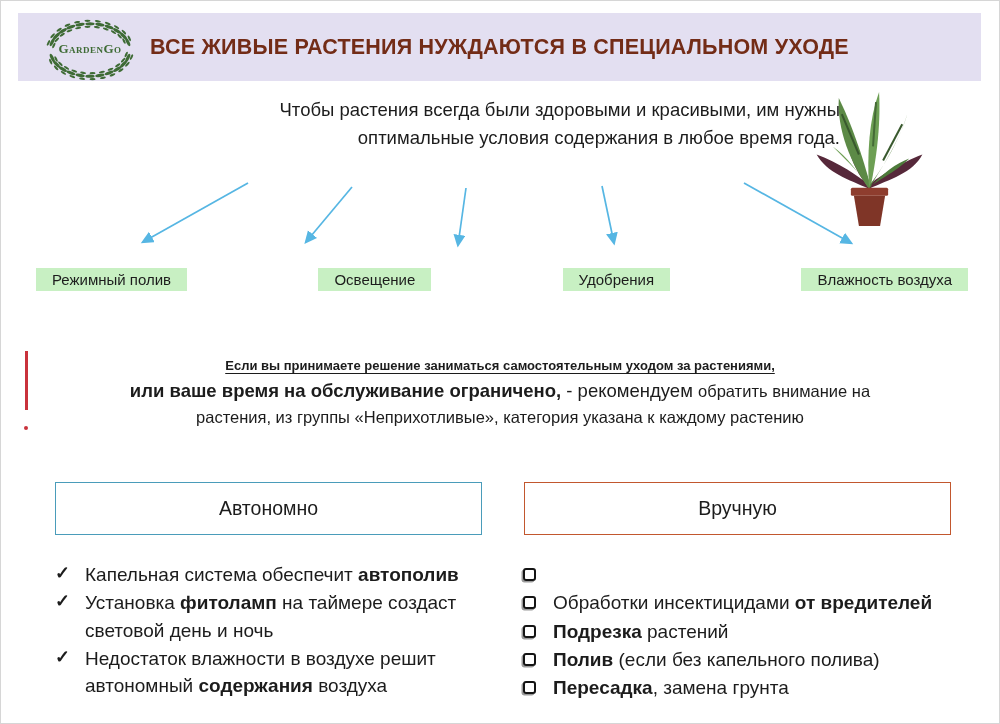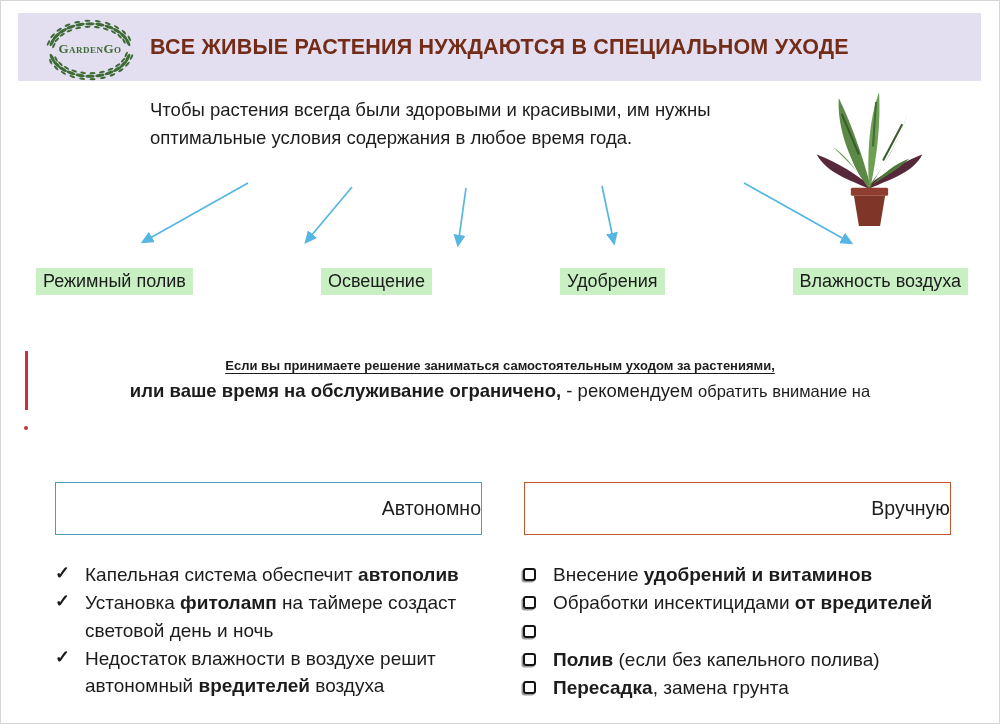--- a/index.html
+++ b/index.html
@@ -19,46 +19,46 @@
   .band-title{font-size:21.5px;font-weight:bold;color:var(--title);letter-spacing:.2px;}
 
   
   .logo{position:absolute;left:28px;top:12px;width:124px;height:76px;}
   .logo svg{position:absolute;left:0;top:0;width:100%;height:100%;}
   .brand{position:absolute;left:0;top:29px;width:100%;text-align:center;
          font-family:"Liberation Serif",serif;font-weight:bold;font-variant:small-caps;
          font-size:13px;color:var(--logo-green);letter-spacing:.5px;}
 
   
-  .intro{position:absolute;left:150px;top:96px;width:690px;text-align:left;
+  .intro{position:absolute;left:150px;top:96px;width:690px;text-align:right;
          font-size:18.5px;line-height:1.5;}
 
   
   .plant{position:absolute;left:808px;top:84px;width:122px;height:146px;}
 
   
   .arrows{position:absolute;left:0;top:160px;width:1000px;height:100px;}
 
   
   .factors{position:absolute;left:36px;top:268px;width:932px;display:flex;
            justify-content:space-between;align-items:flex-start;}
-  .factor{background:var(--highlight-green);font-size:18px;padding:3px 7px;white-space:nowrap;}
+  .factor{background:var(--highlight-green);font-size:15px;padding:3px 16px;white-space:nowrap;}
 
   
   .accent-bar{position:absolute;left:25px;top:351px;width:3px;height:59px;background:var(--accent-red);}
   .accent-dot{position:absolute;left:24px;top:426px;width:4px;height:4px;background:var(--accent-red);border-radius:50%;}
   .note{position:absolute;left:30px;top:353px;width:940px;text-align:center;line-height:1.52;}
   .note .l1{font-size:13px;font-weight:bold;text-decoration:underline;text-underline-offset:3px;}
   .note .l2b{font-size:18.5px;font-weight:bold;text-align:right;}
   .note .l2d{font-size:18.5px;}
   .note .l2r,.note .l3{font-size:16.5px;}
 
   
   .colbox{position:absolute;top:482px;width:427px;height:53px;background:#fff;
-          display:flex;align-items:center;justify-content:flex-end;font-size:19.5px;}
+          display:flex;align-items:center;justify-content:center;font-size:19.5px;}
   .colbox.left{left:55px;border:1.5px solid var(--box-left-border);}
   .colbox.right{left:524px;border:1.5px solid var(--box-right-border);}
 
   
   .list{position:absolute;top:561px;}
   .list.left{left:52px;width:445px;}
   .list.right{left:520px;width:465px;}
   .li{display:flex;align-items:flex-start;font-size:19px;line-height:1.44;margin-bottom:1px;}
   .li .marker{flex:0 0 33px;}
   .list.left .marker{font-weight:bold;font-size:18px;padding-left:3px;}
@@ -194,54 +194,55 @@
     <span class="factor">Влажность воздуха</span>
   </div>
 
   <div class="accent-bar"></div>
   <div class="accent-dot"></div>
   <div class="note">
     <div><span class="l1">Если вы принимаете решение заниматься самостоятельным уходом за растениями,</span></div>
     <div>
       <span class="l2b">или ваше время на обслуживание ограничено,</span><span class="l2d"> - рекомендуем </span><span class="l2r">обратить внимание на</span>
     </div>
+    <div><span class="l3">растения, из группы «Неприхотливые»,  категория указана к каждому растению</span></div>
   </div>
 
   <div class="colbox left">
     <span>Автономно</span>
   </div>
   <div class="colbox right">
     <span>Вручную</span>
   </div>
 
   <div class="list left">
       <div class="li">
         <span class="marker">✓</span>
         <span class="li-text"><span>Капельная система обеспечит </span><span class="b">автополив</span></span>
       </div>
       <div class="li">
         <span class="marker">✓</span>
         <span class="li-text"><span>Установка </span><span class="b">фитоламп</span><span> на таймере создаст световой день и ночь</span></span>
       </div>
       <div class="li">
         <span class="marker">✓</span>
-        <span class="li-text"><span>Недостаток влажности в  воздухе решит автономный </span><span class="b">вредителей</span><span> воздуха</span></span>
+        <span class="li-text"><span>Недостаток влажности в  воздухе решит автономный </span><span class="b">содержания</span><span> воздуха</span></span>
       </div>
     </div>
   <div class="list right">
       <div class="li">
         <span class="marker"><span class="sq"></span></span>
-        <span class="li-text"><span>Внесение </span><span class="b">удобрений и витаминов</span></span>
       </div>
       <div class="li">
         <span class="marker"><span class="sq"></span></span>
         <span class="li-text"><span>Обработки инсектицидами </span><span class="b">от вредителей</span></span>
       </div>
       <div class="li">
         <span class="marker"><span class="sq"></span></span>
+        <span class="li-text"><span class="b">Подрезка</span><span> растений</span></span>
       </div>
       <div class="li">
         <span class="marker"><span class="sq"></span></span>
         <span class="li-text"><span class="b">Полив</span><span> (если без капельного полива)</span></span>
       </div>
       <div class="li">
         <span class="marker"><span class="sq"></span></span>
         <span class="li-text"><span class="b">Пересадка</span><span>, замена грунта</span></span>
       </div>
     </div>

